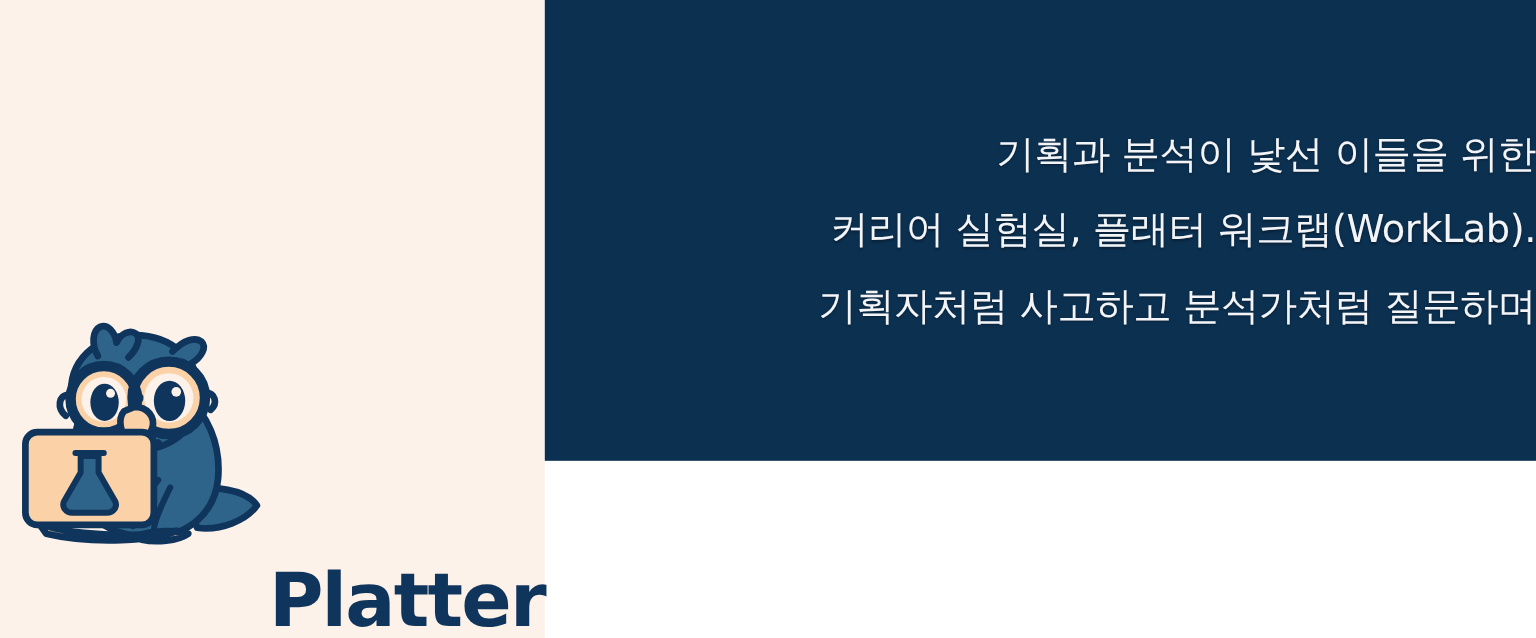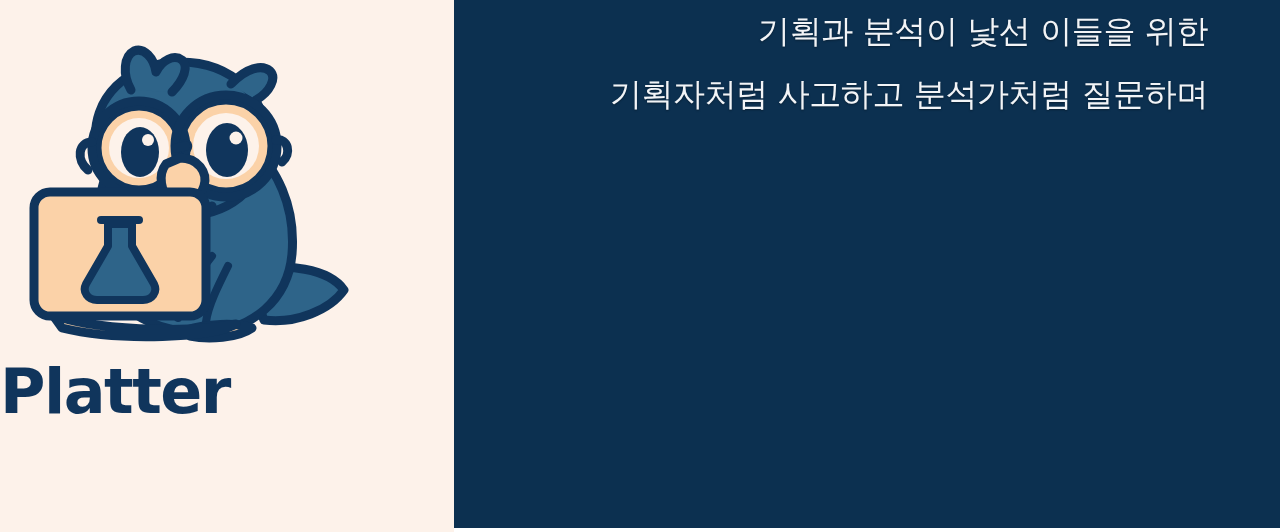--- a/index.html
+++ b/index.html
@@ -16,22 +16,21 @@
     font-family: "Liberation Sans", "DejaVu Sans", sans-serif;
   }
 
   
   .brand-panel {
     position: relative;
     width: 454px;
     height: 532px;
     background: #fdf2ea;
     display: flex;
-    flex-direction: column;
-    align-items: flex-start;
+    align-items: flex-end;
     justify-content: flex-start;
     flex: 0 0 454px;
   }
   .mascot-wrap {
     width: 360px;
     height: 330px;
     margin-top: 38px;
     display: block;
   }
   .mascot-wrap svg { display: block; width: 100%; height: 100%; }
@@ -45,26 +44,26 @@
     line-height: 0.98;
     letter-spacing: -1.5px;
     font-family: "DejaVu Sans", "Liberation Sans", sans-serif;
   }
   .wordmark .wm-line { display: block; }
 
   
   .copy-panel {
     position: relative;
     flex: 1 1 auto;
-    height: 528px;
+    height: 384px;
     background: #0c3050;
     display: flex;
     flex-direction: column;
     align-items: flex-end;
-    padding-right: 72px;
+    justify-content: center;
     box-sizing: border-box;
   }
   .tagline {
     margin: 0;
     text-align: right;
     color: #f2f4f7;
     font-size: 32px;
     font-weight: 400;
     line-height: 1.98;
     letter-spacing: -0.4px;
@@ -140,17 +139,18 @@
     </div>
 
     <div class="wordmark">
       <span class="wm-line">Platter</span>
     </div>
   </section>
 
   <section class="copy-panel">
     <p class="tagline">
       <span class="tl-line">기획과 분석이 낯선 이들을 위한</span>
+      <span class="tl-line">커리어 실험실, 플래터 워크랩(WorkLab).</span>
       <span class="tl-line">기획자처럼 사고하고 분석가처럼 질문하며</span>
     </p>
   </section>
 
 </div>
 
 </body></html>

